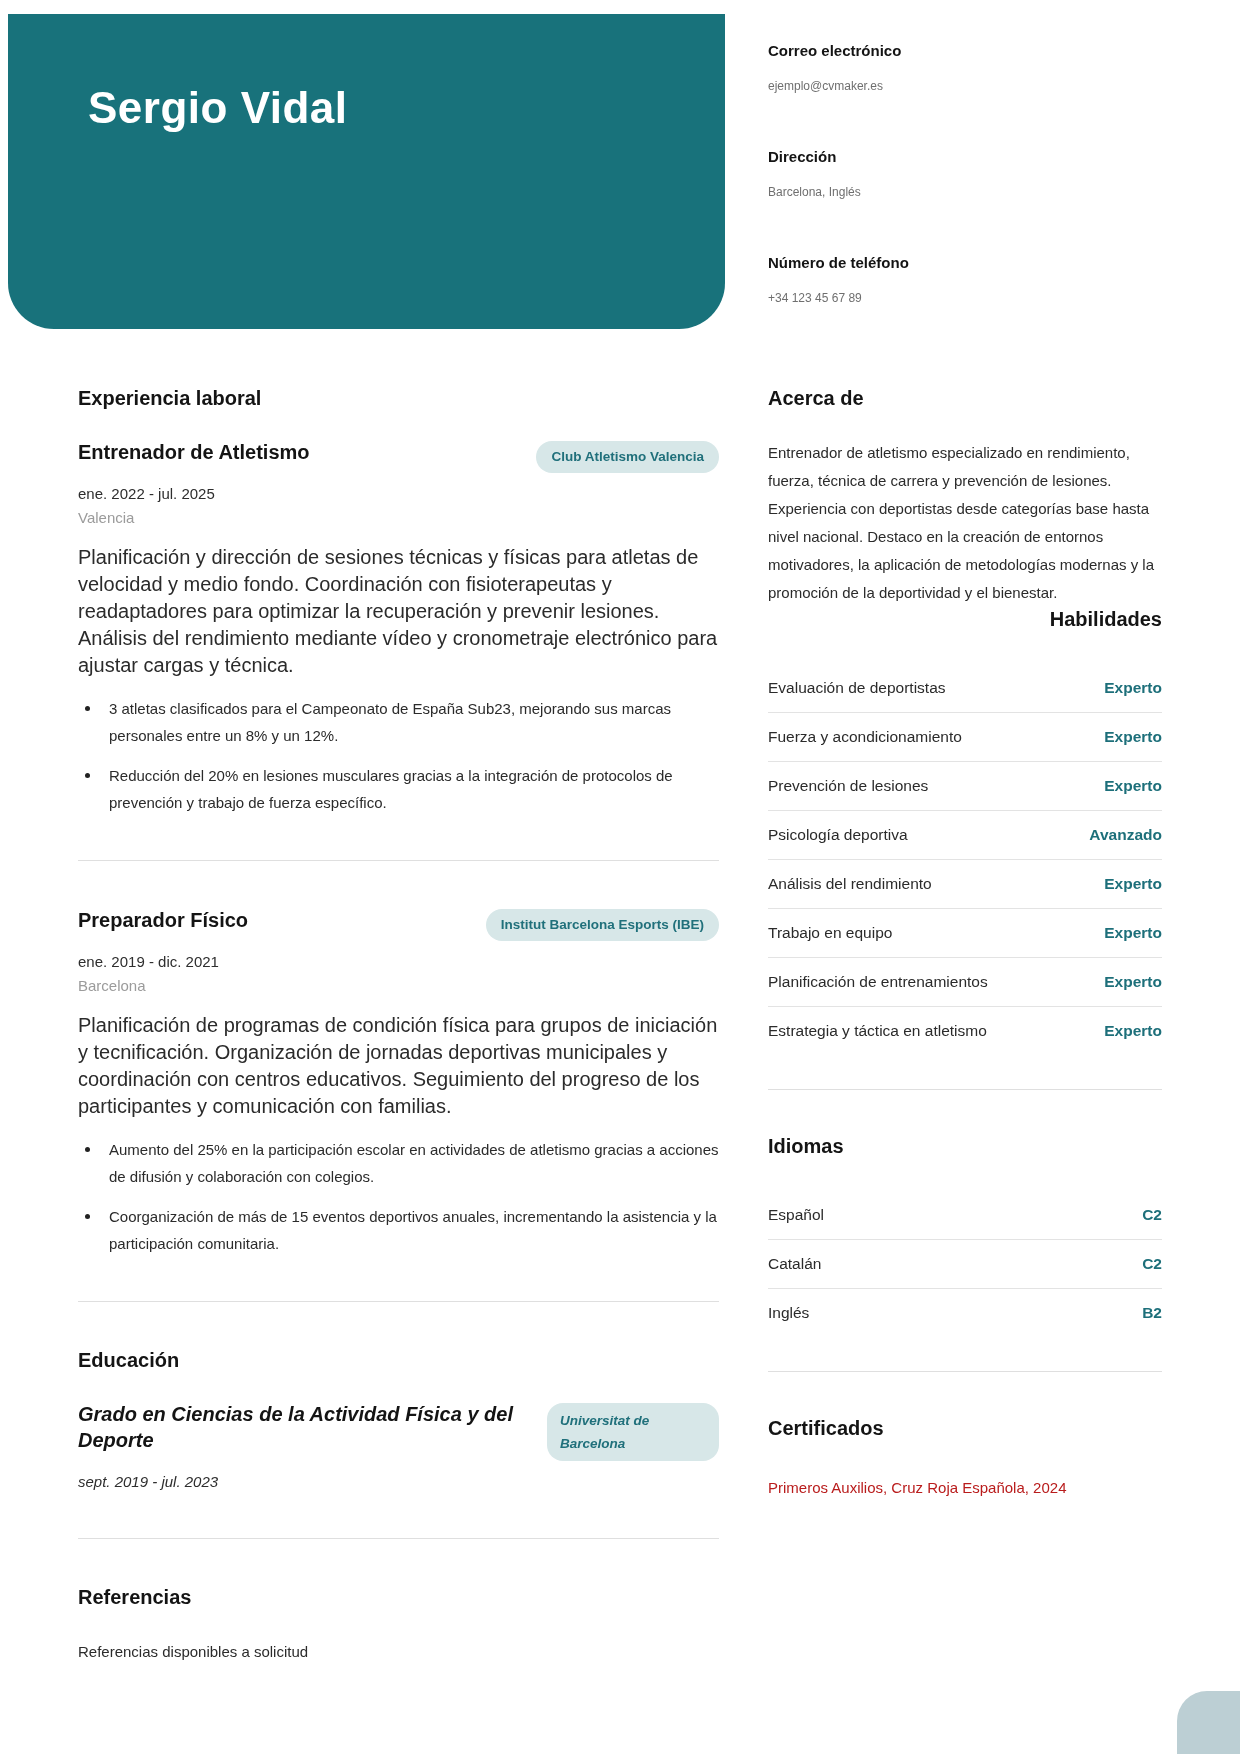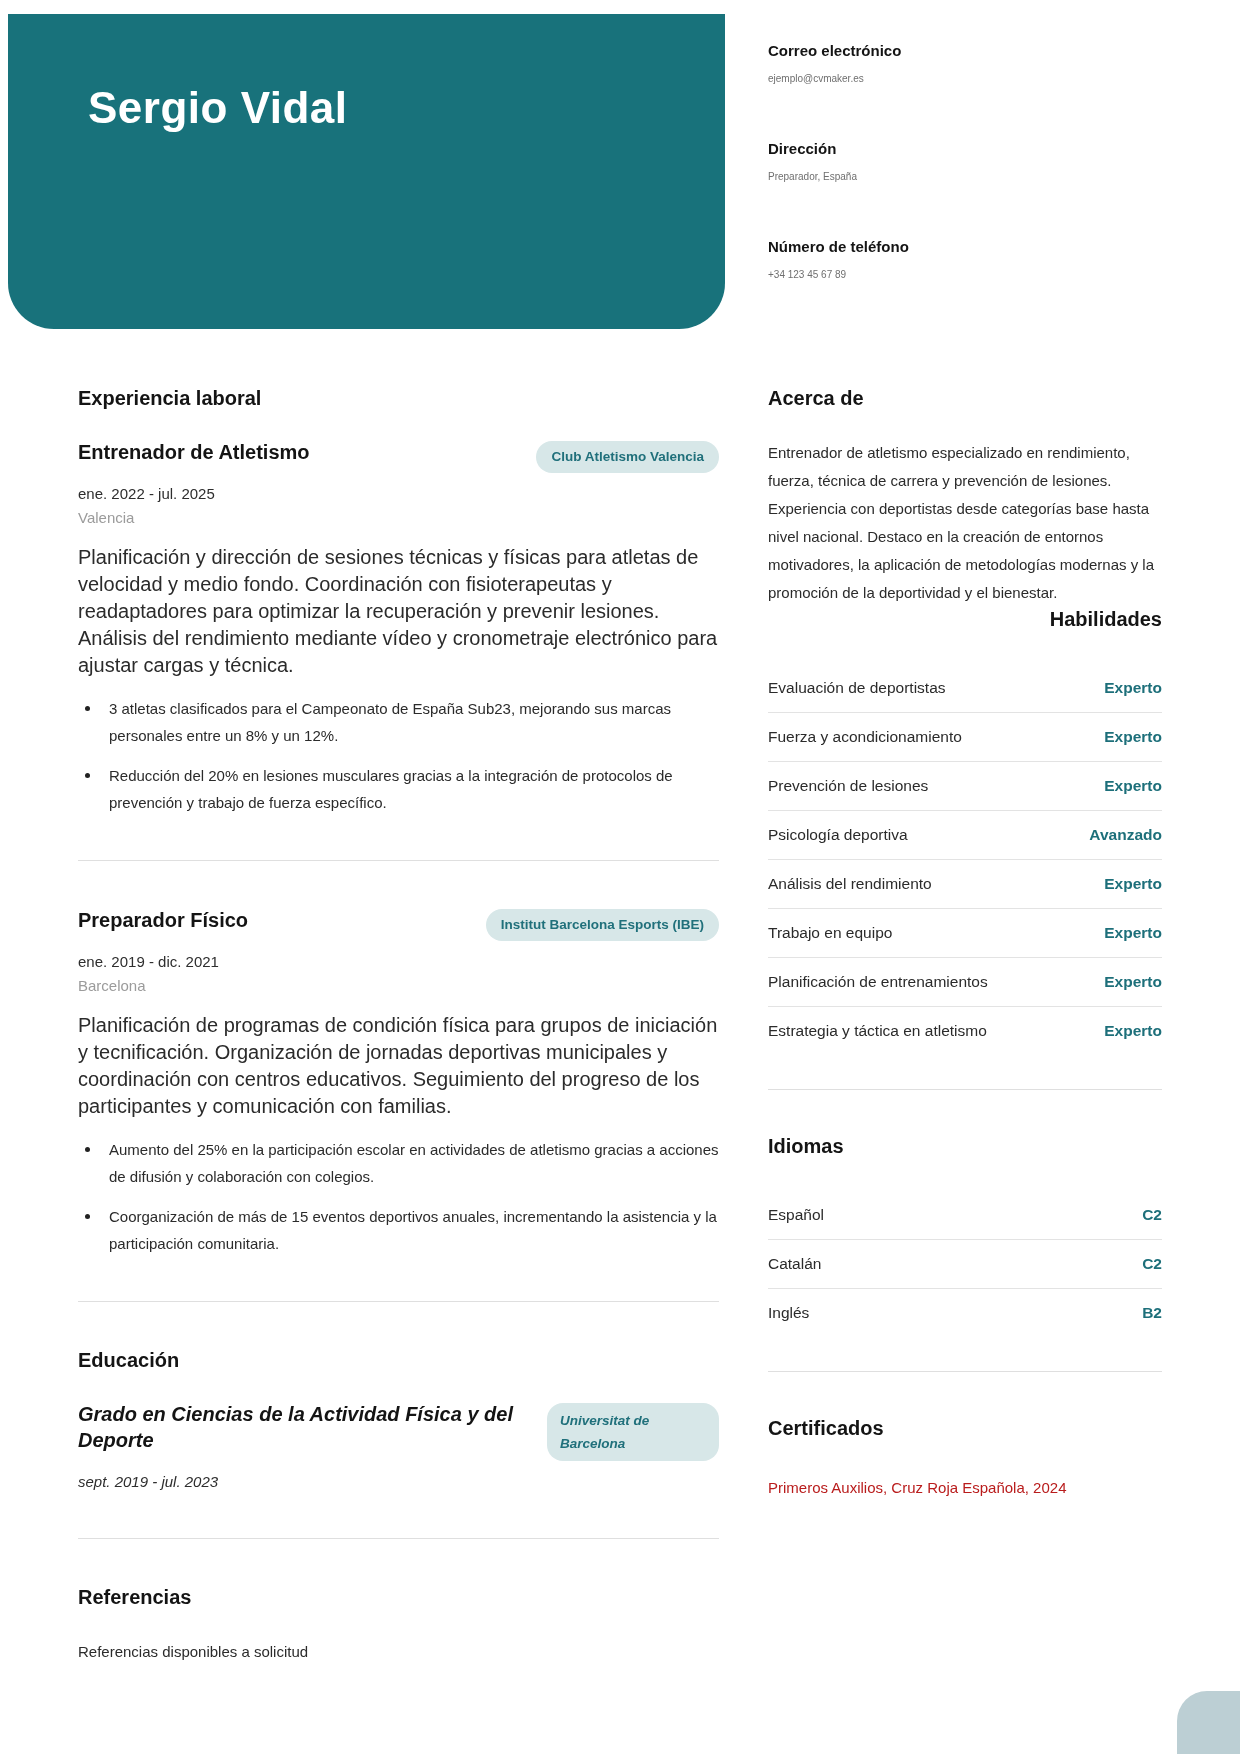--- a/index.html
+++ b/index.html
@@ -9,21 +9,21 @@
 
   
   .hero { position:absolute; left:8px; top:0; width:717px; height:315px;
           background:#18727B; border-radius:0 0 46px 46px;margin-top:14px; }
   .hero h1 { position:absolute; left:80px; top:68px; color:#ffffff;
              font-size:44px; font-weight:700; letter-spacing:.5px; line-height:1.2; }
 
   .contact { position:absolute; left:768px; top:40px; width:420px; }
   .contact-group { margin-bottom:49px; }
   .contact-label { font-size:15px; font-weight:700; color:#141414; line-height:22px; }
-  .contact-value { font-size:10px; color:#6f6f6f; margin-top:6px; line-height:21px; }
+  .contact-value { font-size:12px; color:#6f6f6f; margin-top:14px; line-height:21px; }
 
   
   .col-left  { position:absolute; left:78px;  top:386px; width:641px; }
   .col-right { position:absolute; left:768px; top:386px; width:394px; }
 
   h2.section { font-size:20px; font-weight:700; color:#141414; line-height:1.25; margin:0 0 28px; }
 
   
   .job-head { display:flex; justify-content:space-between; align-items:flex-start; gap:18px; }
   .job-title { font-size:20px; font-weight:700; color:#141414; line-height:1.3; }
@@ -69,21 +69,21 @@
     <h1>Sergio Vidal</h1>
   </div>
 
   <div class="contact">
     <div class="contact-group">
       <div class="contact-label">Correo electrónico</div>
       <div class="contact-value">ejemplo@cvmaker.es</div>
     </div>
     <div class="contact-group">
       <div class="contact-label">Dirección</div>
-      <div class="contact-value">Preparador, España</div>
+      <div class="contact-value">Barcelona, Inglés</div>
     </div>
     <div class="contact-group">
       <div class="contact-label">Número de teléfono</div>
       <div class="contact-value">+34 123 45 67 89</div>
     </div>
   </div>
 
   <div class="col-left">
 
     <h2 class="section">Experiencia laboral</h2>

